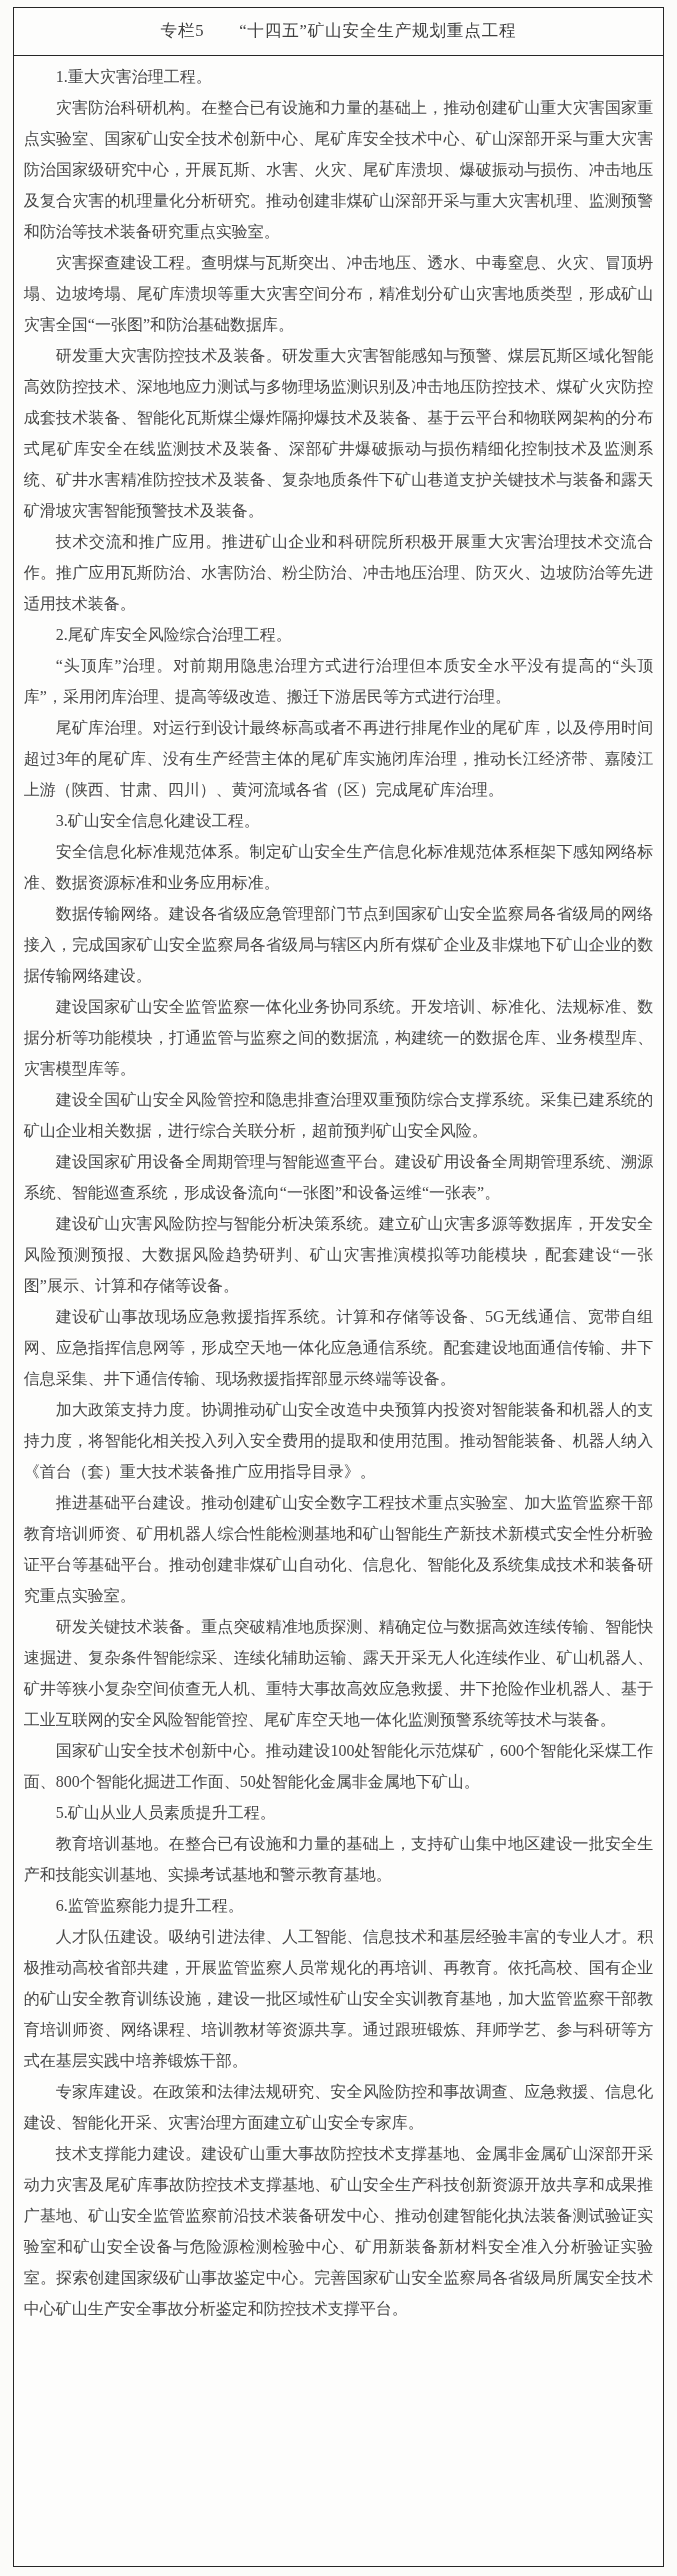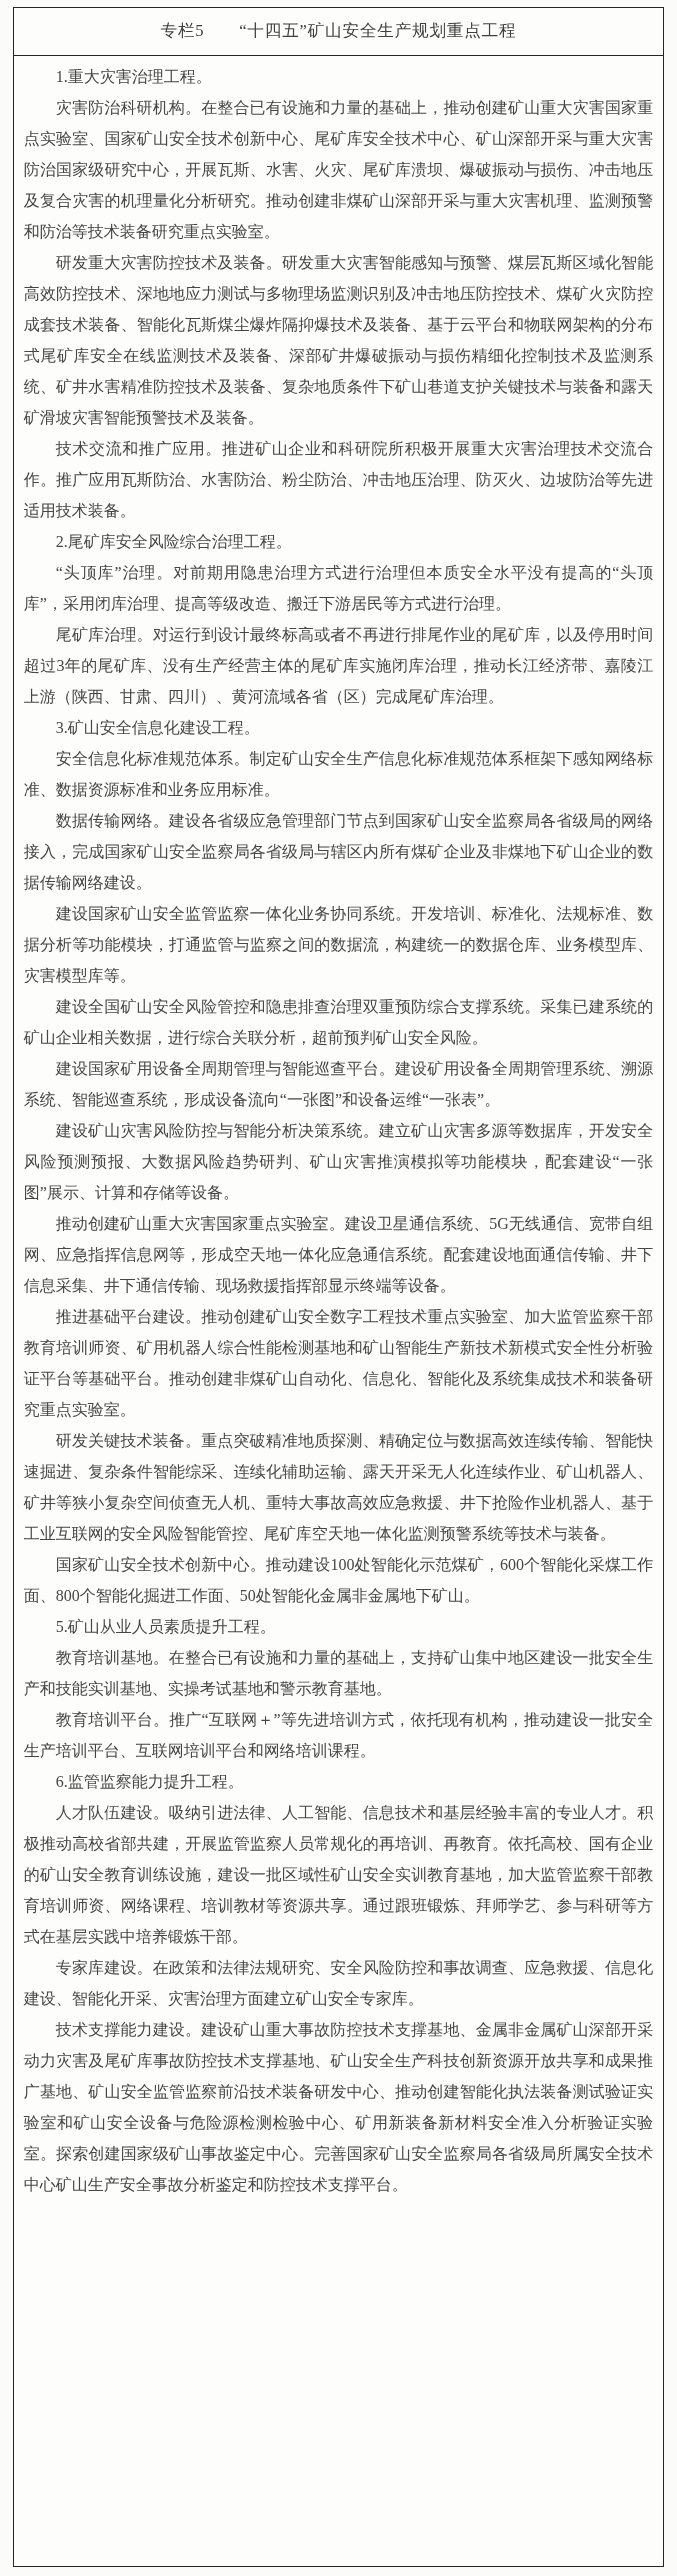--- a/index.html
+++ b/index.html
@@ -50,39 +50,40 @@
 </style>
 </head>
 <body>
 
 <div class="page">
   <div class="doc-box">
     <div class="doc-title">专栏5　　“十四五”矿山安全生产规划重点工程</div>
     <div class="doc-body">
         <p>1.重大灾害治理工程。</p>
         <p>灾害防治科研机构。在整合已有设施和力量的基础上，推动创建矿山重大灾害国家重点实验室、国家矿山安全技术创新中心、尾矿库安全技术中心、矿山深部开采与重大灾害防治国家级研究中心，开展瓦斯、水害、火灾、尾矿库溃坝、爆破振动与损伤、冲击地压及复合灾害的机理量化分析研究。推动创建非煤矿山深部开采与重大灾害机理、监测预警和防治等技术装备研究重点实验室。</p>
+        <p>灾害探查建设工程。查明煤与瓦斯突出、冲击地压、透水、中毒窒息、火灾、冒顶坍塌、边坡垮塌、尾矿库溃坝等重大灾害空间分布，精准划分矿山灾害地质类型，形成矿山灾害全国“一张图”和防治基础数据库。</p>
         <p>研发重大灾害防控技术及装备。研发重大灾害智能感知与预警、煤层瓦斯区域化智能高效防控技术、深地地应力测试与多物理场监测识别及冲击地压防控技术、煤矿火灾防控成套技术装备、智能化瓦斯煤尘爆炸隔抑爆技术及装备、基于云平台和物联网架构的分布式尾矿库安全在线监测技术及装备、深部矿井爆破振动与损伤精细化控制技术及监测系统、矿井水害精准防控技术及装备、复杂地质条件下矿山巷道支护关键技术与装备和露天矿滑坡灾害智能预警技术及装备。</p>
         <p>技术交流和推广应用。推进矿山企业和科研院所积极开展重大灾害治理技术交流合作。推广应用瓦斯防治、水害防治、粉尘防治、冲击地压治理、防灭火、边坡防治等先进适用技术装备。</p>
         <p>2.尾矿库安全风险综合治理工程。</p>
         <p>“头顶库”治理。对前期用隐患治理方式进行治理但本质安全水平没有提高的“头顶库”，采用闭库治理、提高等级改造、搬迁下游居民等方式进行治理。</p>
         <p>尾矿库治理。对运行到设计最终标高或者不再进行排尾作业的尾矿库，以及停用时间超过3年的尾矿库、没有生产经营主体的尾矿库实施闭库治理，推动长江经济带、嘉陵江上游（陕西、甘肃、四川）、黄河流域各省（区）完成尾矿库治理。</p>
         <p>3.矿山安全信息化建设工程。</p>
         <p>安全信息化标准规范体系。制定矿山安全生产信息化标准规范体系框架下感知网络标准、数据资源标准和业务应用标准。</p>
         <p>数据传输网络。建设各省级应急管理部门节点到国家矿山安全监察局各省级局的网络接入，完成国家矿山安全监察局各省级局与辖区内所有煤矿企业及非煤地下矿山企业的数据传输网络建设。</p>
         <p>建设国家矿山安全监管监察一体化业务协同系统。开发培训、标准化、法规标准、数据分析等功能模块，打通监管与监察之间的数据流，构建统一的数据仓库、业务模型库、灾害模型库等。</p>
         <p>建设全国矿山安全风险管控和隐患排查治理双重预防综合支撑系统。采集已建系统的矿山企业相关数据，进行综合关联分析，超前预判矿山安全风险。</p>
         <p>建设国家矿用设备全周期管理与智能巡查平台。建设矿用设备全周期管理系统、溯源系统、智能巡查系统，形成设备流向“一张图”和设备运维“一张表”。</p>
         <p>建设矿山灾害风险防控与智能分析决策系统。建立矿山灾害多源等数据库，开发安全风险预测预报、大数据风险趋势研判、矿山灾害推演模拟等功能模块，配套建设“一张图”展示、计算和存储等设备。</p>
-        <p>推动创建矿山重大灾害国家重点实验室。建设卫星通信系统、5G无线通信、宽带自组网、应急指挥信息网等，形成空天地一体化应急通信系统。配套建设地面通信传输、井下信息采集、井下通信传输、现场救援指挥部显示终端等设备。</p>
+        <p>建设矿山事故现场应急救援指挥系统。计算和存储等设备、5G无线通信、宽带自组网、应急指挥信息网等，形成空天地一体化应急通信系统。配套建设地面通信传输、井下信息采集、井下通信传输、现场救援指挥部显示终端等设备。</p>
+        <p>加大政策支持力度。协调推动矿山安全改造中央预算内投资对智能装备和机器人的支持力度，将智能化相关投入列入安全费用的提取和使用范围。推动智能装备、机器人纳入《首台（套）重大技术装备推广应用指导目录》。</p>
         <p>推进基础平台建设。推动创建矿山安全数字工程技术重点实验室、加大监管监察干部教育培训师资、矿用机器人综合性能检测基地和矿山智能生产新技术新模式安全性分析验证平台等基础平台。推动创建非煤矿山自动化、信息化、智能化及系统集成技术和装备研究重点实验室。</p>
         <p>研发关键技术装备。重点突破精准地质探测、精确定位与数据高效连续传输、智能快速掘进、复杂条件智能综采、连续化辅助运输、露天开采无人化连续作业、矿山机器人、矿井等狭小复杂空间侦查无人机、重特大事故高效应急救援、井下抢险作业机器人、基于工业互联网的安全风险智能管控、尾矿库空天地一体化监测预警系统等技术与装备。</p>
         <p>国家矿山安全技术创新中心。推动建设100处智能化示范煤矿，600个智能化采煤工作面、800个智能化掘进工作面、50处智能化金属非金属地下矿山。</p>
         <p>5.矿山从业人员素质提升工程。</p>
         <p>教育培训基地。在整合已有设施和力量的基础上，支持矿山集中地区建设一批安全生产和技能实训基地、实操考试基地和警示教育基地。</p>
-        <p>教育培训平台。推广“互联网＋”等先进培训方式，依托现有机构，推动建设一批安全生产培训平台、互联网培训平台和网络培训课程。</p>
         <p>6.监管监察能力提升工程。</p>
         <p>人才队伍建设。吸纳引进法律、人工智能、信息技术和基层经验丰富的专业人才。积极推动高校省部共建，开展监管监察人员常规化的再培训、再教育。依托高校、国有企业的矿山安全教育训练设施，建设一批区域性矿山安全实训教育基地，加大监管监察干部教育培训师资、网络课程、培训教材等资源共享。通过跟班锻炼、拜师学艺、参与科研等方式在基层实践中培养锻炼干部。</p>
         <p>专家库建设。在政策和法律法规研究、安全风险防控和事故调查、应急救援、信息化建设、智能化开采、灾害治理方面建立矿山安全专家库。</p>
         <p>技术支撑能力建设。建设矿山重大事故防控技术支撑基地、金属非金属矿山深部开采动力灾害及尾矿库事故防控技术支撑基地、矿山安全生产科技创新资源开放共享和成果推广基地、矿山安全监管监察前沿技术装备研发中心、推动创建智能化执法装备测试验证实验室和矿山安全设备与危险源检测检验中心、矿用新装备新材料安全准入分析验证实验室。探索创建国家级矿山事故鉴定中心。完善国家矿山安全监察局各省级局所属安全技术中心矿山生产安全事故分析鉴定和防控技术支撑平台。</p>
       </div>
   </div>
 </div>
 
 
 </body></html>

